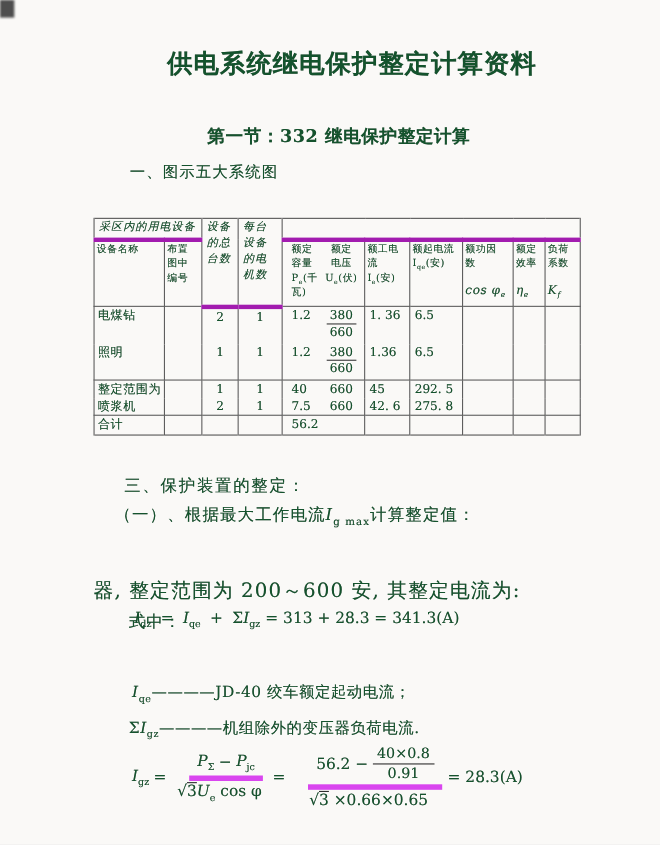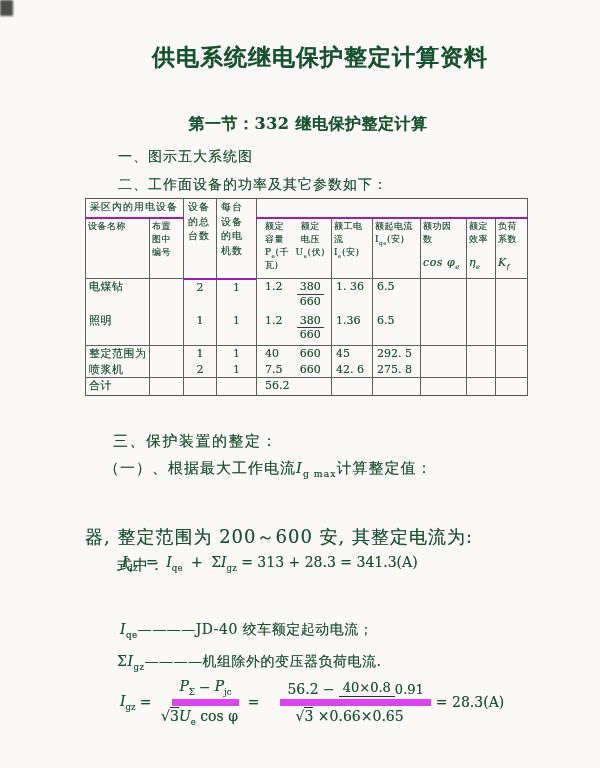--- a/index.html
+++ b/index.html
@@ -17,21 +17,21 @@
   .li1{top:148px;left:118px;font-size:14px;letter-spacing:1px;}
   .li2{top:176px;left:118px;font-size:14px;letter-spacing:1px;}
 
   
   .tbl-wrap{top:198px;left:85px;}
   table{border-collapse:collapse;table-layout:fixed;width:442px;}
   td{border-left:1px solid #5e5e5e;border-right:1px solid #5e5e5e;
      padding:1px 2px;vertical-align:top;overflow:hidden;}
   table{border:1px solid #555;}
   .pre{white-space:pre-line;}
-  .hstrip td{border-bottom:2px solid #a21caf;}
+  .hstrip td{border-bottom:4px solid #a21caf;font-style:italic;}
   .hcell{font-size:9px;line-height:1.45;letter-spacing:.5px;}
   .hstrip .hcell{font-size:10px;letter-spacing:1px;padding-left:4px;}
   .hmain td{border-bottom:1px solid #5e5e5e;}
   .body-open td{border-bottom:none;}
   .body-close td{border-bottom:1px solid #5e5e5e;}
   .bcell{font-size:11px;line-height:1.2;}
   .name-cell{padding-left:3px;letter-spacing:.5px;}
   .num-cell{text-align:center;}
   .capvolt{display:flex;align-items:flex-start;}
   .capvolt .cap{flex:0 0 38%;padding-left:6px;text-align:left;}
@@ -48,41 +48,40 @@
   .para1{top:493px;left:119px;font-size:14px;letter-spacing:1px;}
   .para2{top:525px;left:85px;font-size:18px;letter-spacing:1px;}
   .where{top:556px;left:117px;font-size:15px;letter-spacing:1px;}
   .fml{font-size:14px;white-space:nowrap;}
   .fml i{font-family:"DejaVu Serif","Liberation Serif",serif;}
   .formula1{top:554px;left:122px;}
   .def1{top:621px;left:120px;font-size:14px;letter-spacing:.5px;}
   .def2{top:653px;left:117px;font-size:14px;letter-spacing:.5px;}
   .formula2{top:678px;left:120px;display:flex;align-items:center;}
   .frac{display:inline-flex;flex-direction:column;align-items:center;margin:0 5px;}
-  .frac .num{border-bottom:7px solid #d946ef;padding:0 7px 2px;display:flex;align-items:center;margin-left:12px;}
+  .frac .num{border-bottom:5px solid #d946ef;padding:0 7px 2px;display:flex;align-items:center;margin-left:12px;}
   .frac .den{padding-top:2px;}
-  .ifrac{display:inline-flex;flex-direction:row;align-items:center;margin-left:4px;font-size:13px;}
+  .ifrac{display:inline-flex;flex-direction:column;align-items:center;margin-left:4px;font-size:13px;}
   .ifrac .inum{border-bottom:1px solid #2e2e2e;padding:0 4px 1px;}
   .ifrac .iden{padding-top:1px;}
   .eq{margin:0 4px;}
   .rad{border-top:1px solid #2e2e2e;}
 </style>
 </head>
 <body>
 
 <div class="page">
 
   <div class="abs corner-mark"></div>
 
   <div class="abs doc-title">供电系统继电保护整定计算资料</div>
 
   <div class="abs sec1-heading">第一节：332 继电保护整定计算</div>
 
   <div class="abs li1">一、图示五大系统图</div>
-  <div class="abs li2">二、工作面设备的功率及其它参数如下：</div>
 
   <div class="abs tbl-wrap">
     <table>
       <colgroup>
         <col style="width:64px">
           <col style="width:34px">
           <col style="width:33px">
           <col style="width:40px">
         <col style="width:75px">
           <col style="width:41px">

